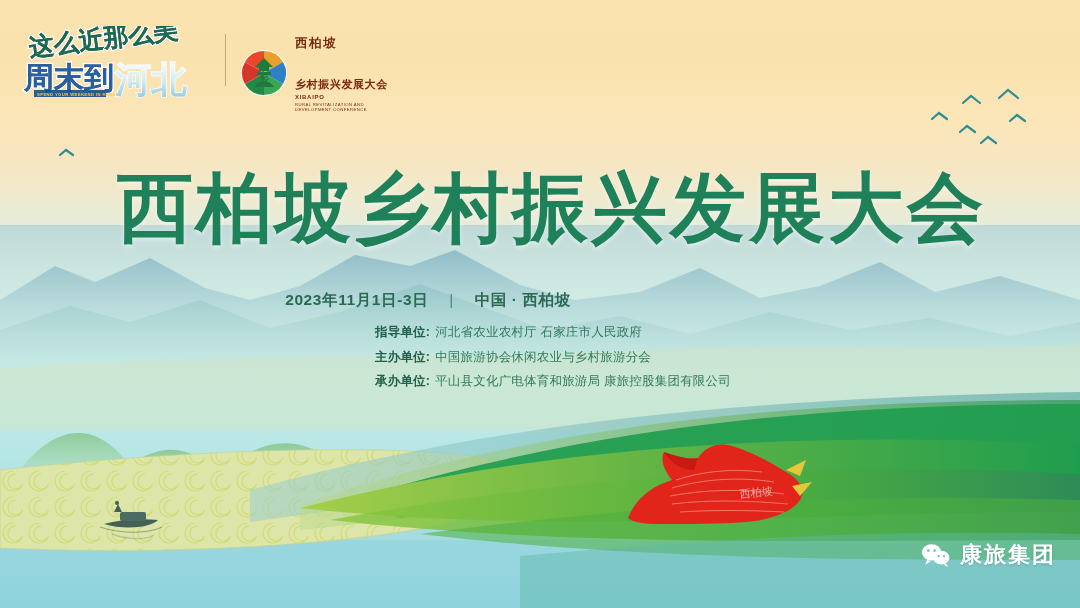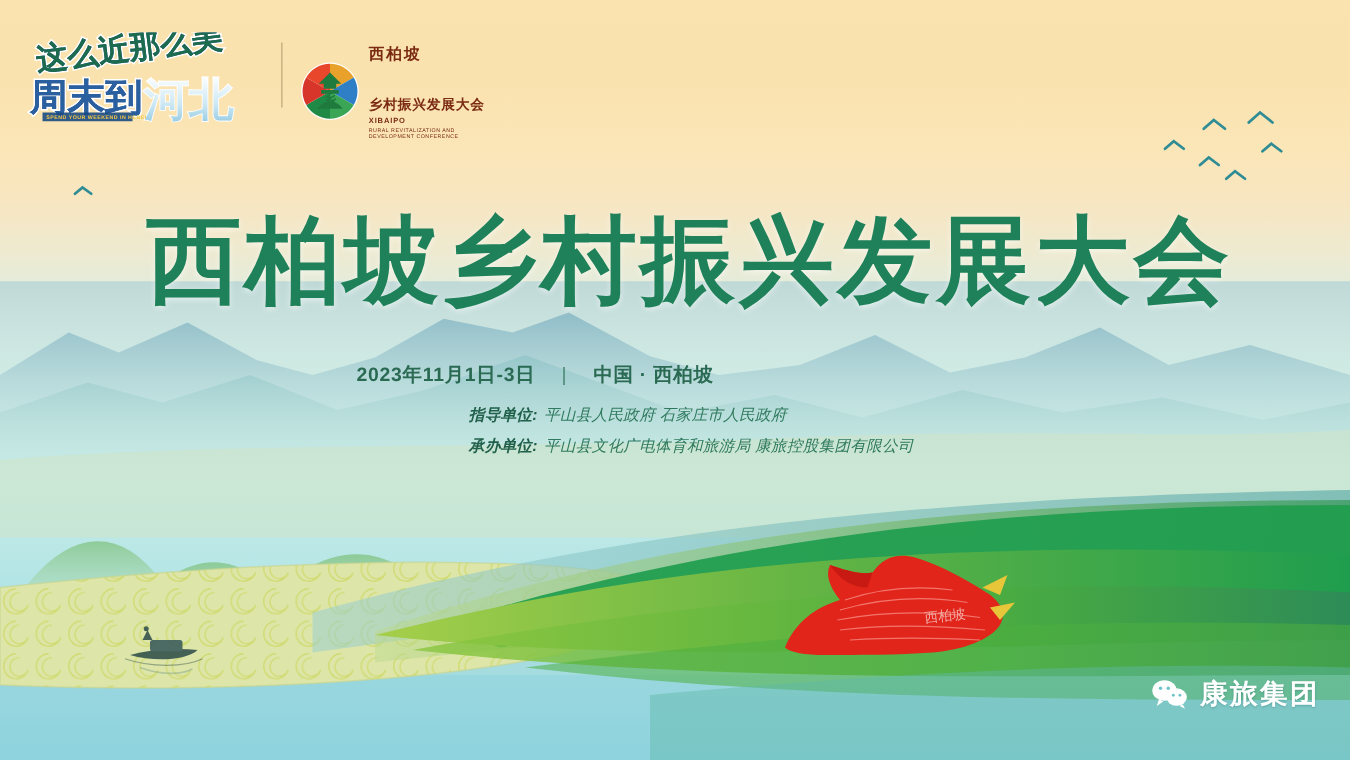--- a/index.html
+++ b/index.html
@@ -100,21 +100,20 @@
   
   #organizers{
     position:absolute; left:375px; top:325px;
     width:420px;
   }
   .org-row{
     display:flex; align-items:flex-start;
     margin-bottom:9.5px;
     font-size:12.5px; line-height:1.2;
     white-space:nowrap;
-    font-style:italic;
   }
   .org-label{
     font-weight:bold; color:#21604a;
     letter-spacing:.2px;
     flex:none;
   }
   .org-value{
     color:#2f7a5e; margin-left:5px;
     letter-spacing:.2px;
   }
@@ -323,21 +322,25 @@
 
   <div id="date-line">
     <span>2023年11月1日-3日</span>
     <span class="sep">|</span>
     <span>中国 · 西柏坡</span>
   </div>
 
   <div id="organizers">
     <div class="org-row">
       <span class="org-label">指导单位:</span>
-      <span class="org-value">平山县人民政府  石家庄市人民政府</span>
+      <span class="org-value">河北省农业农村厅  石家庄市人民政府</span>
+    </div>
+    <div class="org-row">
+      <span class="org-label">主办单位:</span>
+      <span class="org-value">中国旅游协会休闲农业与乡村旅游分会</span>
     </div>
     <div class="org-row">
       <span class="org-label">承办单位:</span>
       <span class="org-value">平山县文化广电体育和旅游局  康旅控股集团有限公司</span>
     </div>
   </div>
 
   <div id="wechat-mark">
     <svg id="wechat-icon" viewBox="0 0 34 28">
       <ellipse cx="12" cy="11" rx="11" ry="9.3" fill="#ffffff"></ellipse>

